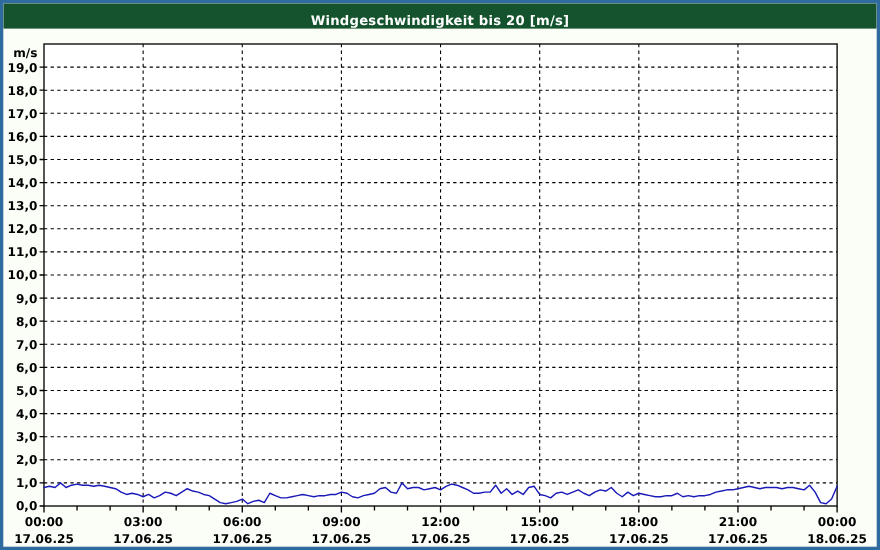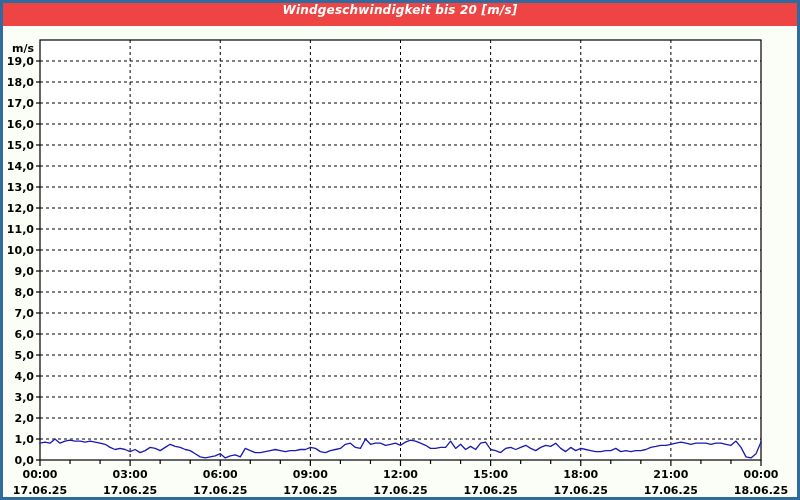--- a/index.html
+++ b/index.html
@@ -7,26 +7,25 @@
     position:relative;
     width:800px;height:500px;
     box-sizing:border-box;
     background:#fbfdf7;
     border:3px solid #2f6b9f;
     font-family:"DejaVu Sans", sans-serif;
     overflow:hidden;
   }
   .titlebar{
     height:23px;
-    background:#ef4444;
+    background:#14532d;
     color:#ffffff;
     display:flex;
-    align-items:flex-start;
+    align-items:flex-end;
     justify-content:center;
-    font-style:italic;
   }
   .titlebar span{
     font-size:12px;
     font-weight:bold;
     letter-spacing:0.2px;
   }
   .chart-area{
     position:absolute;
     left:0;top:23px;right:0;bottom:0;
   }

